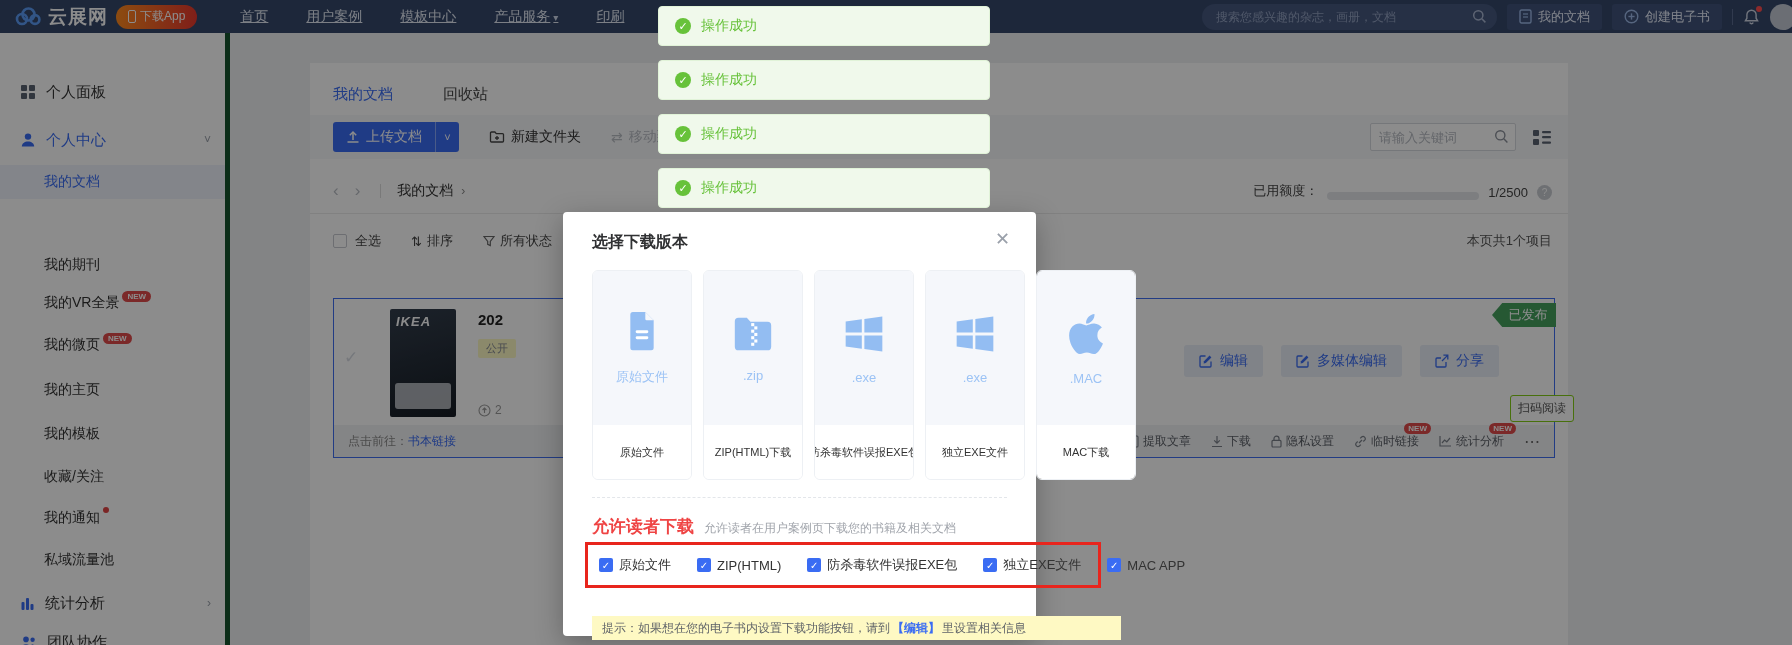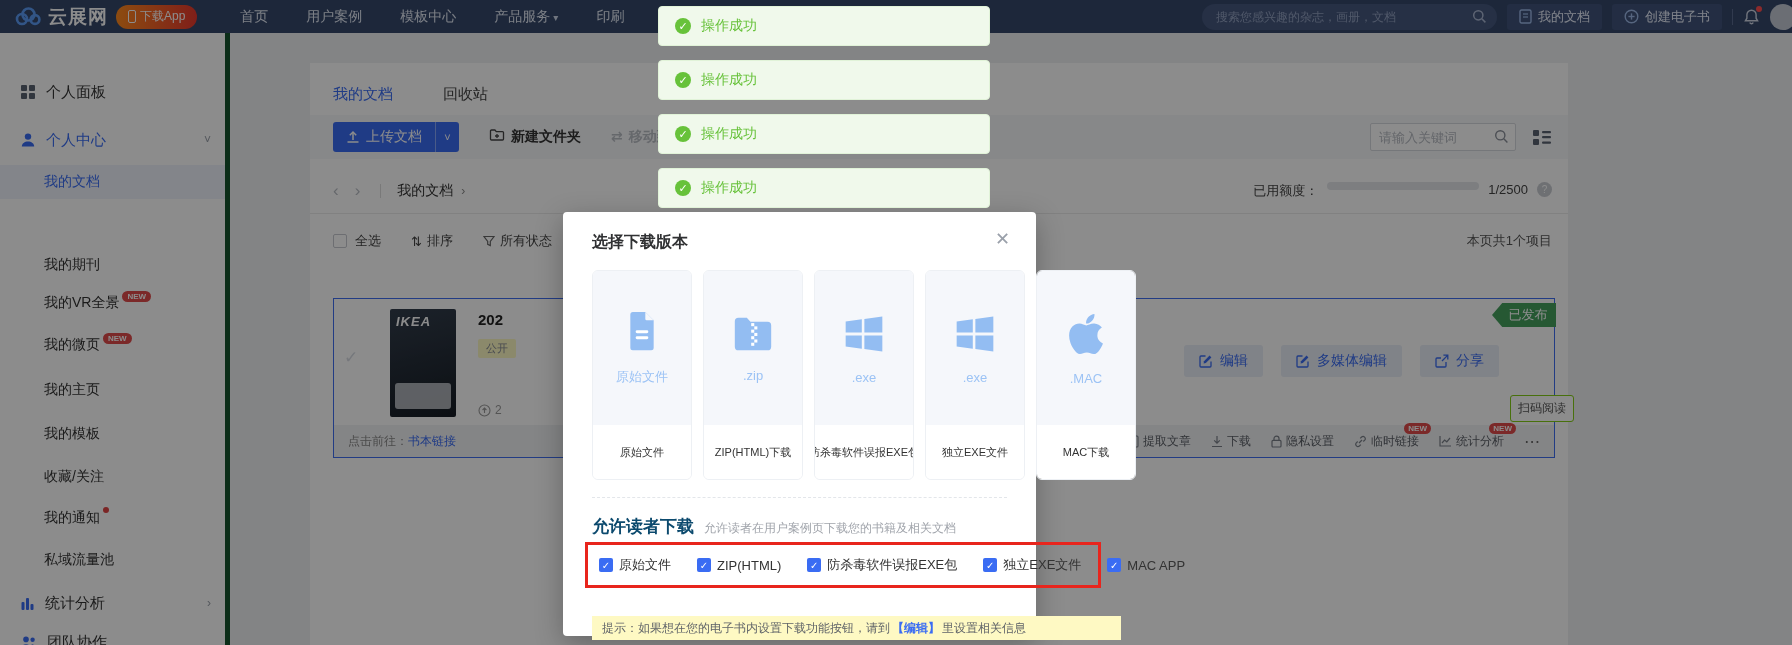--- a/index.html
+++ b/index.html
@@ -6,21 +6,21 @@
   html,body { width:1792px; height:645px; overflow:hidden; }
   body { position:relative; font-family:"Liberation Sans","DejaVu Sans",sans-serif; background:#eef0f3; }
 
   
   .nav { position:absolute; top:0; left:0; right:0; height:33px; background:#35486b; display:flex; align-items:center; padding:0 10px; z-index:10; }
   .brand { display:flex; align-items:center; gap:6px; margin-left:4px; }
   .brand-name { color:#fff; font-size:19px; font-weight:bold; letter-spacing:1px; }
   .dl-badge { display:flex; align-items:center; gap:4px; height:24px; padding:0 12px; margin-left:8px; border-radius:13px; background:linear-gradient(90deg,#ff8a1e,#e8382e); color:#fff; font-size:12px; cursor:pointer; }
   .phone-glyph { display:inline-block; width:8px; height:13px; border:1px solid #fff; border-radius:2px; }
   .nav-menu { display:flex; align-items:center; margin-left:24px; }
-  .nav-item { color:#e2e8f3; font-size:14px; margin:12px 19px; cursor:pointer; white-space:nowrap; }
+  .nav-item { color:#e2e8f3; font-size:14px; margin:12px 19px; cursor:pointer; white-space:nowrap;text-decoration:underline; }
   .nav-caret { font-size:10px; color:#cdd6e8; margin-left:3px; }
   .nav-right { display:flex; align-items:center; margin-left:auto; gap:10px; }
   .nav-search { position:relative; width:295px; height:26px; }
   .nav-search input { width:100%; height:100%; border:none; outline:none; border-radius:13px; background:#46587e; color:#e8edf8; font-size:12px; padding:0 30px 0 14px; }
   .nav-search input::placeholder { color:#92a1c0; }
   .nav-search .mag { position:absolute; right:10px; top:5px; }
   .nav-btn { display:flex; align-items:center; gap:6px; height:26px; padding:0 12px; border-radius:3px; background:#40537a; color:#e8eefb; font-size:13px; cursor:pointer; }
   .nav-sep { width:1px; height:16px; background:#5a6b8e; }
   .bell-wrap { position:relative; cursor:pointer; }
   .bell-dot { position:absolute; top:-2px; right:-2px; width:6px; height:6px; border-radius:50%; background:#ff4d4f; }
@@ -39,34 +39,34 @@
 
   
   .panel { position:absolute; left:310px; top:63px; width:1258px; height:582px; background:#fff; z-index:4; }
   .tabs { position:absolute; left:23px; top:22px; display:flex; gap:50px; }
   .tab { font-size:15px; color:#444; padding-bottom:13px; cursor:pointer; }
   .tab.active { color:#3a6cf3; border-bottom:3px solid #3a6cf3; }
   .toolbar { position:absolute; left:0; top:52px; width:100%; height:44px; background:#f6f7f9; display:flex; align-items:center; padding:0 16px 0 23px; }
   .split-btn { display:flex; height:30px; border-radius:3px; overflow:hidden; cursor:pointer; }
   .split-main { display:flex; align-items:center; gap:6px; background:#3a6cf3; color:#fff; font-size:14px; padding:0 13px; }
   .split-caret { width:24px; background:#3a6cf3; border-left:1px solid rgba(255,255,255,.4); color:#fff; font-size:11px; display:flex; align-items:center; justify-content:center; }
-  .tool-item { display:flex; align-items:flex-start; gap:6px; font-size:14px; color:#333; margin-left:30px; cursor:pointer;font-weight:bold; }
+  .tool-item { display:flex; align-items:center; gap:6px; font-size:14px; color:#333; margin-left:30px; cursor:pointer; }
   .tool-item.disabled { color:#b9bdc4; cursor:default; }
   .tb-right { margin-left:auto; display:flex; align-items:center; gap:16px; }
   .kw-search { position:relative; width:146px; height:28px; }
   .kw-search input { width:100%; height:100%; border:1px solid #d6d9de; border-radius:2px; font-size:13px; padding:0 26px 0 8px; outline:none; color:#333; }
   .kw-search input::placeholder { color:#b6bac1; }
   .kw-search .mag { position:absolute; right:7px; top:6px; }
 
   .crumb-row { position:absolute; left:23px; right:16px; top:108px; height:40px; display:flex; align-items:center; }
   .hist { color:#b9bdc4; font-size:17px; margin-right:16px; cursor:pointer; }
   .crumb-sep { width:1px; height:14px; background:#ddd; margin:0 16px 0 4px; }
   .crumb { font-size:14px; color:#333; cursor:pointer; }
   .crumb-gt { color:#888; font-size:12px; margin-left:8px; }
-  .quota { margin-left:auto; display:flex; align-items:flex-start; gap:9px; }
+  .quota { margin-left:auto; display:flex; align-items:flex-end; gap:9px; }
   .quota-label,.quota-val { font-size:13px; color:#444; }
   .quota-bar { width:152px; height:8px; border-radius:4px; background:#e3e6ea; }
   .q-circle { width:15px; height:15px; border-radius:50%; background:#c9ccd2; color:#fff; font-size:10px; display:flex; align-items:center; justify-content:center; cursor:pointer; }
   .panel-line { position:absolute; left:0; right:0; top:150px; border-top:1px solid #ececec; }
 
   .filter-row { position:absolute; left:23px; right:16px; top:162px; height:32px; display:flex; align-items:center; font-size:13px; color:#444; }
   .cbx { width:14px; height:14px; border:1px solid #c6c9cf; border-radius:2px; background:#fff; margin-right:8px; cursor:pointer; }
   .f-item { display:flex; align-items:center; gap:5px; margin-right:30px; cursor:pointer; }
   .page-summary { margin-left:auto; color:#555; }
 
@@ -100,21 +100,21 @@
   .modal { position:absolute; left:563px; top:212px; width:473px; height:424px; background:#fff; border-radius:4px; box-shadow:0 8px 28px rgba(0,0,0,.28); z-index:90; }
   .modal-title { position:absolute; left:29px; top:20px; font-size:16px; font-weight:bold; color:#303133; }
   .modal-close { position:absolute; right:26px; top:16px; font-size:18px; color:#9aa0aa; cursor:pointer; }
   .dl-cards { position:absolute; left:29px; top:58px; display:flex; gap:11px; }
   .dl-card { width:100px; border:1px solid #edf0f4; border-radius:6px; overflow:hidden; cursor:pointer; }
   .dl-card-top { height:154px; background:#f5f7fb; display:flex; flex-direction:column; align-items:center; justify-content:center; gap:14px; }
   .dl-type { color:#9cc3f5; font-size:13px; }
   .dl-card-bottom { height:54px; background:#fff; display:flex; align-items:center; justify-content:center; font-size:11px; color:#333; white-space:nowrap; }
   .dashed-line { position:absolute; left:29px; right:29px; top:285px; border-top:1px dashed #e3e6ea; }
   .reader-head { position:absolute; left:29px; top:303px; display:flex; align-items:baseline; gap:10px; }
-  .reader-title { font-size:17px; font-weight:bold; color:#0c4a6e; }
+  .reader-title { font-size:17px; font-weight:bold; color:#ef4444; }
   .reader-desc { font-size:12px; color:#a0a4ab; }
   .red-box { position:absolute; left:22px; top:330px; width:516px; height:46px; border:3px solid #e8251d; display:flex; align-items:center; gap:26px; padding:0 11px; }
   .ck-item { display:flex; align-items:center; gap:6px; font-size:13px; color:#333; cursor:pointer; white-space:nowrap; }
   .ck-box { width:14px; height:14px; border-radius:2px; background:#3a6cf3; color:#fff; font-size:10px; display:flex; align-items:center; justify-content:center; }
   .hint-bar { position:absolute; left:29px; top:404px; width:529px; height:24px; background:#fef9c3; display:flex; align-items:center; padding:0 10px; font-size:12px; color:#5f6368; white-space:nowrap; }
   .hint-link { color:#3a6cf3; font-weight:bold; margin:0 2px; cursor:pointer; }
 
   svg { display:block; }
 </style>
 </head>

